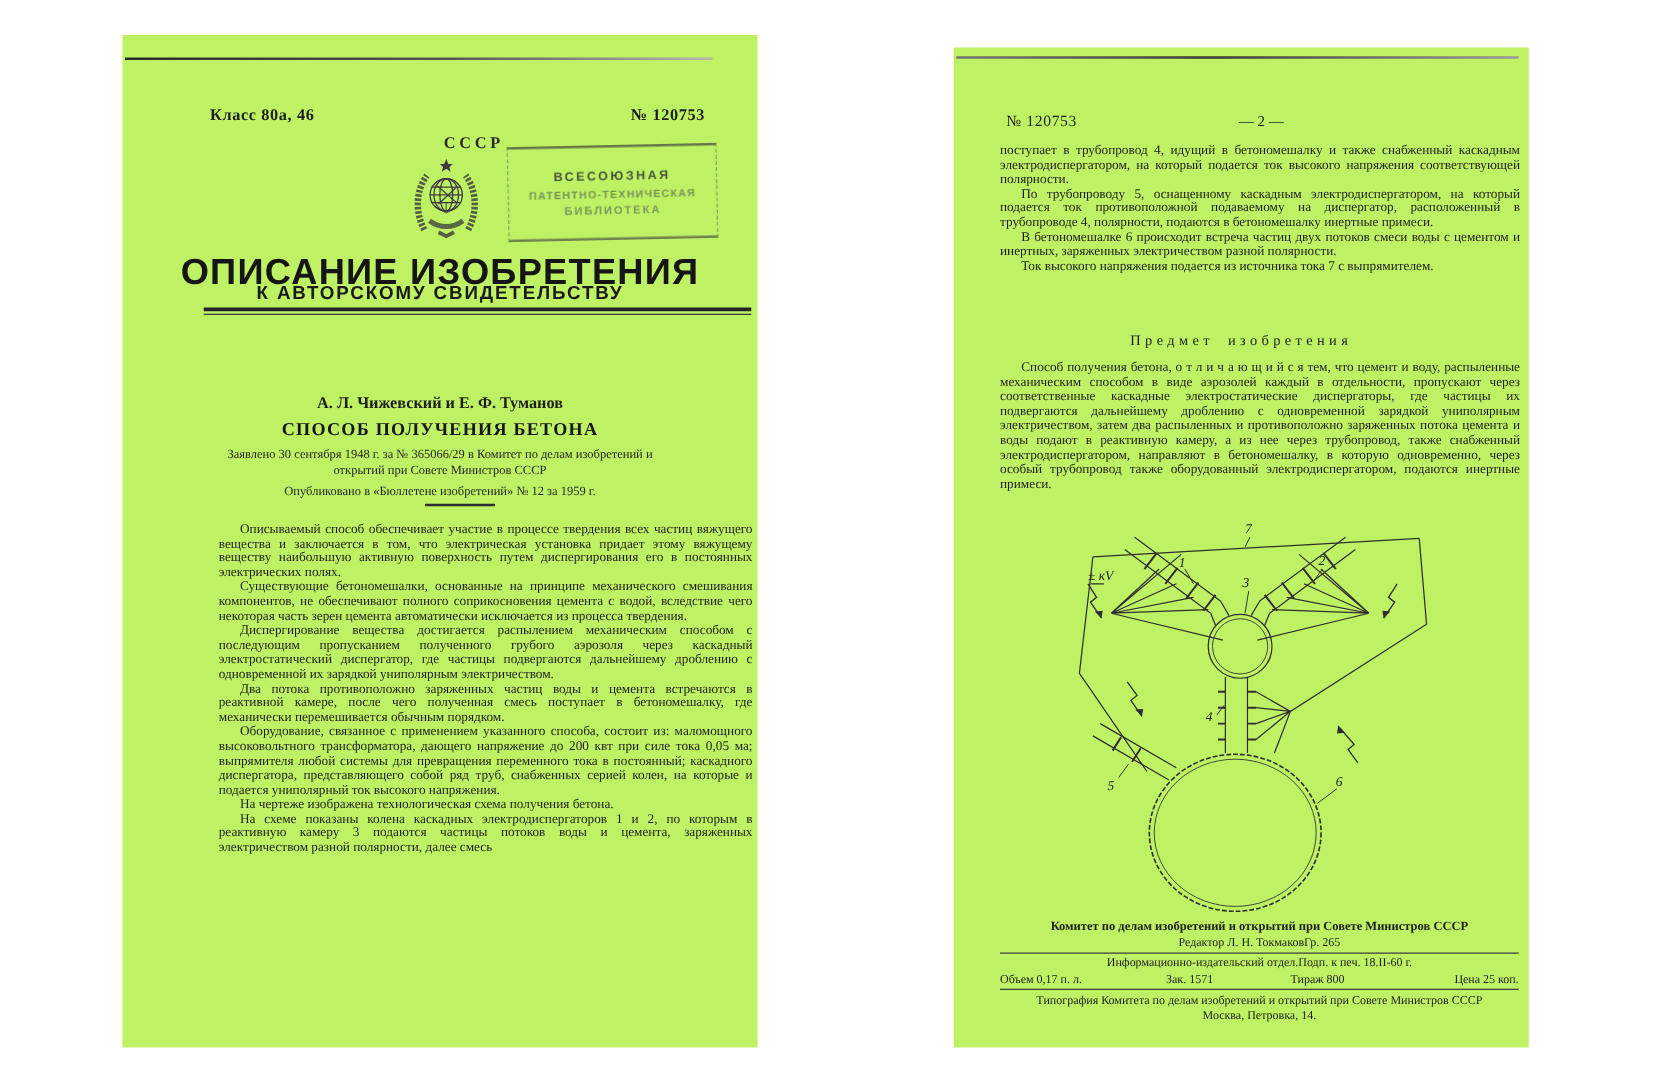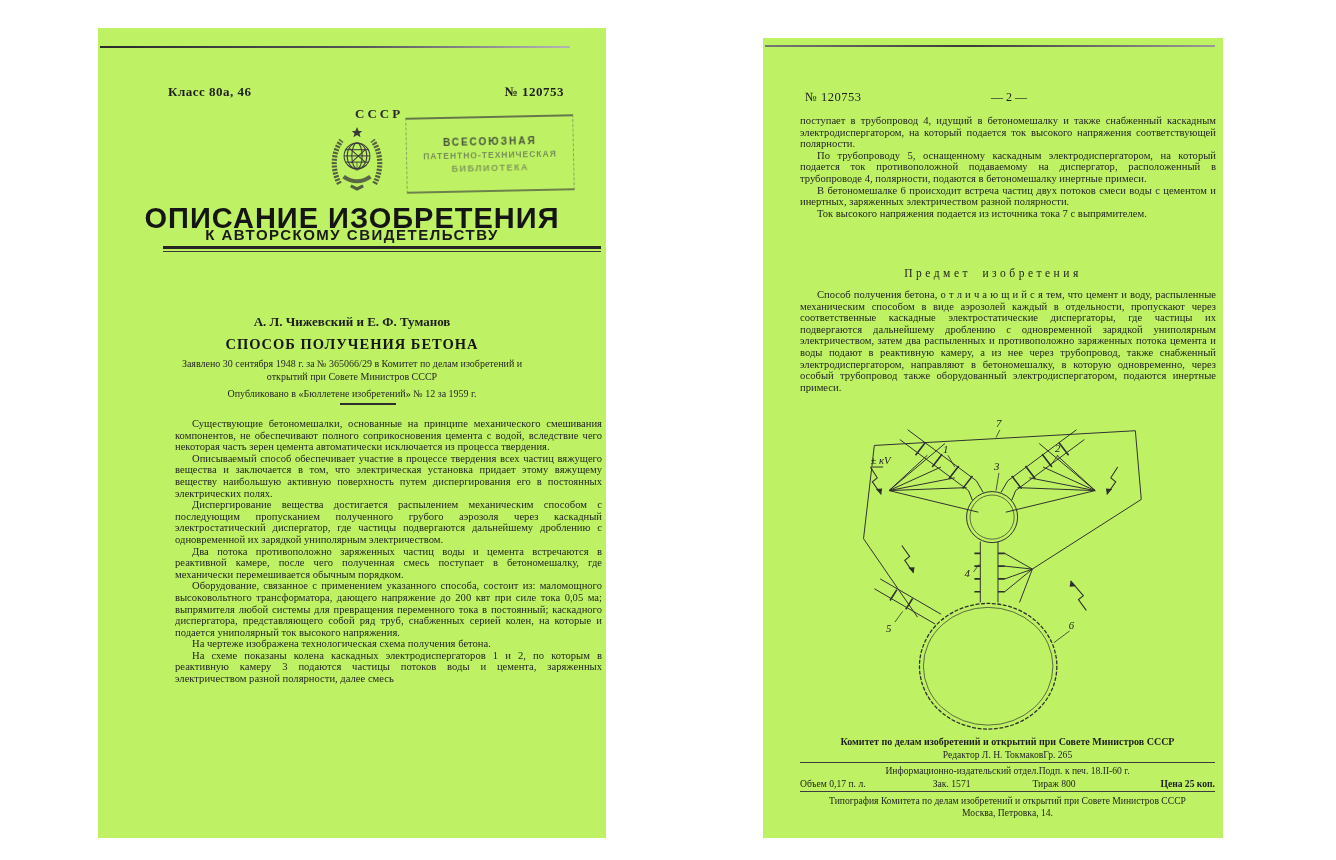--- a/index.html
+++ b/index.html
@@ -31,21 +31,21 @@
   .stamp .l1{font-size:10px;letter-spacing:2px;color:rgba(40,40,50,.8);}
   .stamp .l2{font-size:8.5px;letter-spacing:1px;color:rgba(60,60,75,.55);}
   .stamp .l3{font-size:9px;letter-spacing:1.5px;color:rgba(60,60,75,.5);}
   .colophon{position:absolute;left:37px;width:415px;font-size:9.6px;color:#1e1e1e;}
   .colophon .committee{font-weight:bold;text-align:center;font-size:10px;}
   .colophon .row{display:flex;justify-content:center;margin-top:2px;}
   .colophon .row4{display:flex;margin-top:2px;}
   .colophon .row4 span:nth-child(1){flex:1.6;}
   .colophon .row4 span:nth-child(2){flex:1.2;text-align:left;}
   .colophon .row4 span:nth-child(3){flex:1.2;text-align:left;}
-  .colophon .row4 span:nth-child(4){flex:1;text-align:right;font-weight:bold;}
+  .colophon .row4 span:nth-child(4){flex:1;text-align:right;}
   .colophon .rule{height:1px;background:#3c3c3c;margin-top:2px;}
   .colophon .center{text-align:center;margin-top:3px;}
   .pagenum{position:absolute;font-size:12px;color:#222;}
   svg text{font-family:"Liberation Serif",serif;font-style:italic;fill:#222;}
 </style>
 </head>
 <body>
 
 <div id="canvas">
 
@@ -91,22 +91,22 @@
 
     <div class="filed" style="top:330px;left:54px;width:400px;">
       <div>Заявлено 30 сентября 1948 г. за № 365066/29 в Комитет по делам изобретений и</div>
       <div>открытий при Совете Министров СССР</div>
       <div style="margin-top:5px;">Опубликовано в «Бюллетене изобретений» № 12 за 1959 г.</div>
     </div>
 
     <div class="short-rule" style="left:242px;top:375px;width:56px;"></div>
 
     <div class="bodytext" style="left:77px;top:390px;width:427px;">
+      <p>Описываемый способ обеспечивает участие в процессе твердения всех частиц вяжущего вещества и заключается в том, что электрическая установка придает этому вяжущему веществу наибольшую активную поверхность путем диспергирования его в постоянных электрических полях.</p>
       <p>Существующие бетономешалки, основанные на принципе механического смешивания компонентов, не обеспечивают полного соприкосновения цемента с водой, вследствие чего некоторая часть зерен цемента автоматически исключается из процесса твердения.</p>
-      <p>Описываемый способ обеспечивает участие в процессе твердения всех частиц вяжущего вещества и заключается в том, что электрическая установка придает этому вяжущему веществу наибольшую активную поверхность путем диспергирования его в постоянных электрических полях.</p>
       <p>Диспергирование вещества достигается распылением механическим способом с последующим пропусканием полученного грубого аэрозоля через каскадный электростатический диспергатор, где частицы подвергаются дальнейшему дроблению с одновременной их зарядкой униполярным электричеством.</p>
       <p>Два потока противоположно заряженных частиц воды и цемента встречаются в реактивной камере, после чего полученная смесь поступает в бетономешалку, где механически перемешивается обычным порядком.</p>
       <p>Оборудование, связанное с применением указанного способа, состоит из: маломощного высоковольтного трансформатора, дающего напряжение до 200 квт при силе тока 0,05 ма; выпрямителя любой системы для превращения переменного тока в постоянный; каскадного диспергатора, представляющего собой ряд труб, снабженных серией колен, на которые и подается униполярный ток высокого напряжения.</p>
       <p>На чертеже изображена технологическая схема получения бетона.</p>
       <p>На схеме показаны колена каскадных электродиспергаторов 1 и 2, по которым в реактивную камеру 3 подаются частицы потоков воды и цемента, заряженных электричеством разной полярности, далее смесь</p>
     </div>
   </div>
 
   <div class="page" id="page-right">
     <div class="scanline" style="left:2px;top:7px;width:450px;background:linear-gradient(to right,#777,#3a3a3a 45%,#999);"></div>

